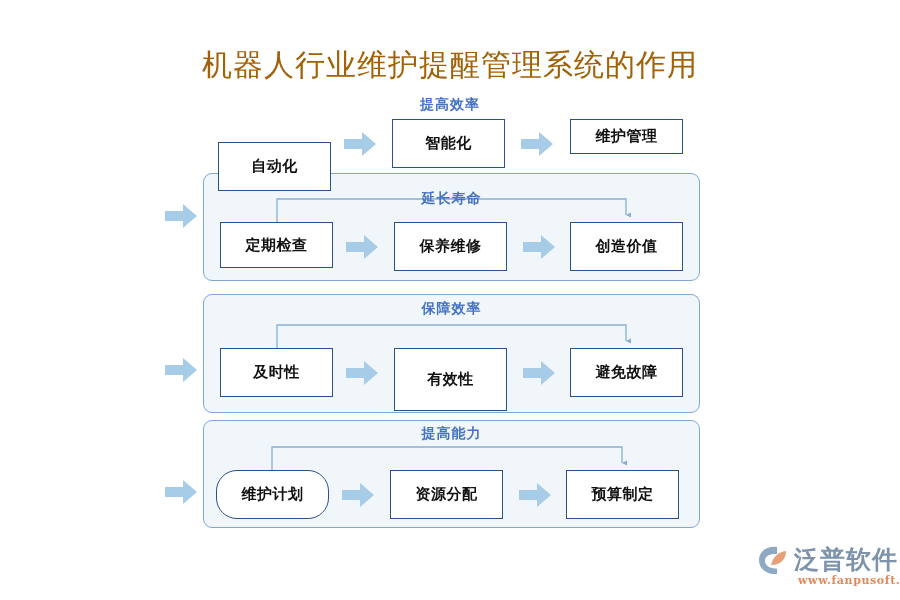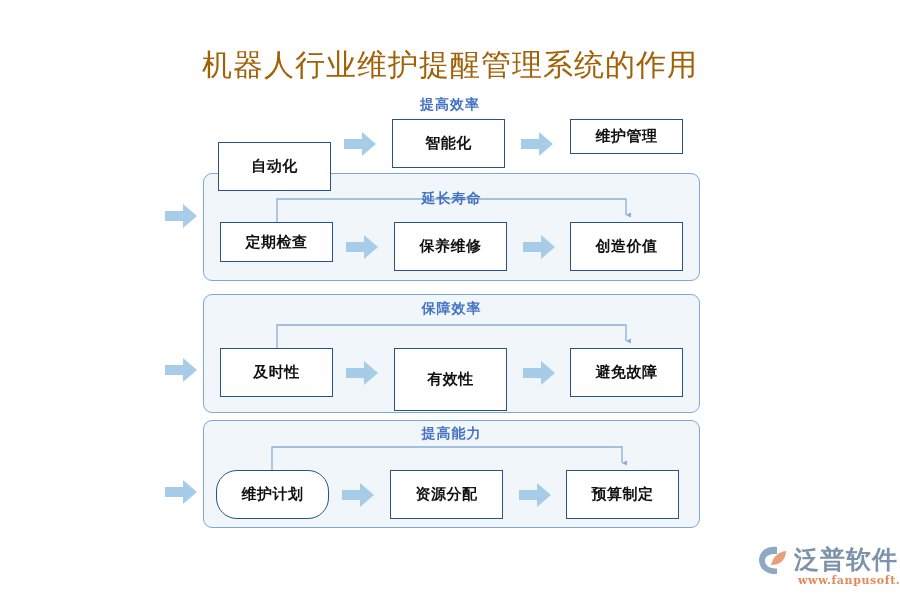--- a/index.html
+++ b/index.html
@@ -226,21 +226,21 @@
   <div class="node-box" style="left:392px; top:119px; width:113px; height:49px;">
     <span class="node-label">智能化</span>
   </div>
   <svg class="flow-arrow" style="left:521px; top:131px;" width="33" height="26" viewBox="0 0 33 26">
     <path d="M0,8 L18,8 L18,1 L32,13 L18,25 L18,18 L0,18 Z" fill="#a7cce8"></path>
   </svg>
   <div class="node-box" style="left:570px; top:119px; width:113px; height:35px;">
     <span class="node-label">维护管理</span>
   </div>
 
-  <div class="node-box" style="left:220px; top:222px; width:113px; height:40px;align-items:center;">
+  <div class="node-box" style="left:220px; top:222px; width:113px; height:46px;align-items:center;">
     <span class="node-label">定期检查</span>
   </div>
   <svg class="flow-arrow" style="left:346px; top:234px;" width="33" height="26" viewBox="0 0 33 26">
     <path d="M0,8 L18,8 L18,1 L32,13 L18,25 L18,18 L0,18 Z" fill="#a7cce8"></path>
   </svg>
   <div class="node-box" style="left:394px; top:222px; width:113px; height:49px;">
     <span class="node-label">保养维修</span>
   </div>
   <svg class="flow-arrow" style="left:523px; top:234px;" width="33" height="26" viewBox="0 0 33 26">
     <path d="M0,8 L18,8 L18,1 L32,13 L18,25 L18,18 L0,18 Z" fill="#a7cce8"></path>

